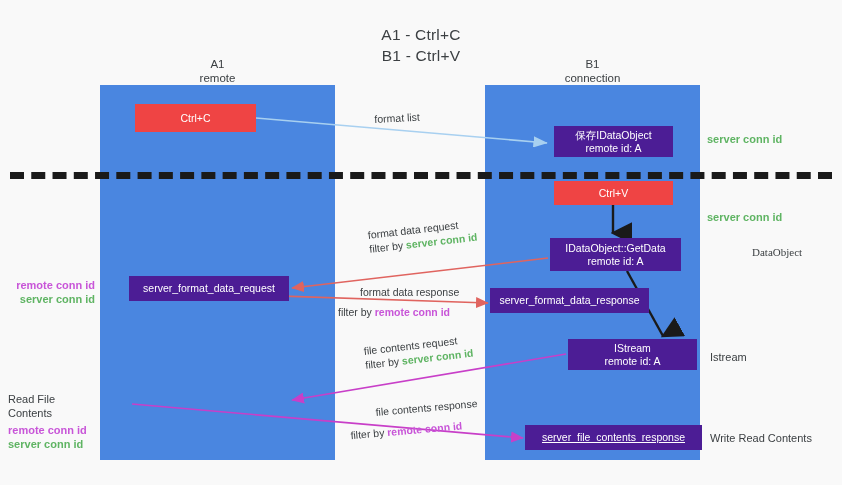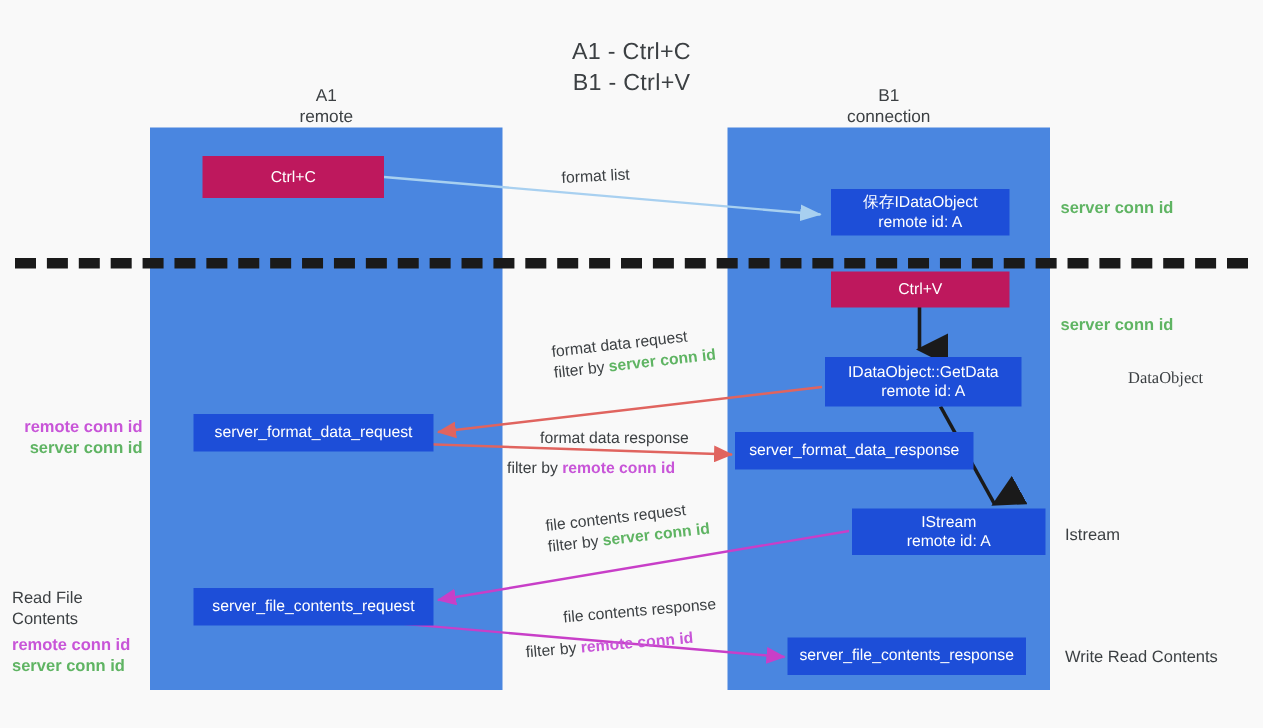--- a/index.html
+++ b/index.html
@@ -39,22 +39,22 @@
     border-top:7px dashed #1a1a1a;
   }
 
   
   .node{
     box-sizing:border-box;
     display:flex;flex-direction:column;align-items:center;justify-content:center;
     color:#ffffff;text-align:center;
     font-size:10.5px;line-height:13px;
   }
-  .node.green{background:#be185d;}
-  .node.orange{background:#1d4ed8;}
+  .node.green{background:#ef4444;}
+  .node.orange{background:#4c1d95;}
   .node .sub{display:block;}
 
   
   .ann{font-size:11px;line-height:14px;color:#3c4043;}
   .ann.green{color:#5fb463;font-weight:bold;}
   .ann.magenta{color:#c855d8;font-weight:bold;}
   .ann.dark{color:#3c4043;}
 
   
   .edgelbl{font-size:10.5px;color:#3c4043;line-height:14px;white-space:nowrap;}
@@ -141,25 +141,22 @@
 
   <div class="abs node orange" style="left:129px;top:276px;width:160px;height:25px;">
     <span>server_format_data_request</span>
   </div>
 
   <div class="abs node orange" style="left:568px;top:339px;width:129px;height:31px;">
     <span>IStream</span>
     <span class="sub">remote id: A</span>
   </div>
 
-  <div class="abs node orange" style="left:129px;top:392px;width:160px;height:25px;">
-    <span>server_file_contents_request</span>
-  </div>
-
-  <div class="abs node orange" style="left:525px;top:425px;width:159px;height:25px;">
+
+  <div class="abs node orange" style="left:525px;top:425px;width:177px;height:25px;text-decoration:underline;">
     <span>server_file_contents_response</span>
   </div>
 
   <div class="abs ann green" style="left:707px;top:132px;">server conn id</div>
 
   <div class="abs ann green" style="left:707px;top:210px;">server conn id</div>
 
   <div class="abs ann dark" style="left:752px;top:245px;font-family:Liberation Serif, serif;">DataObject</div>
 
   <div class="abs ann dark" style="left:710px;top:350px;">Istream</div>

